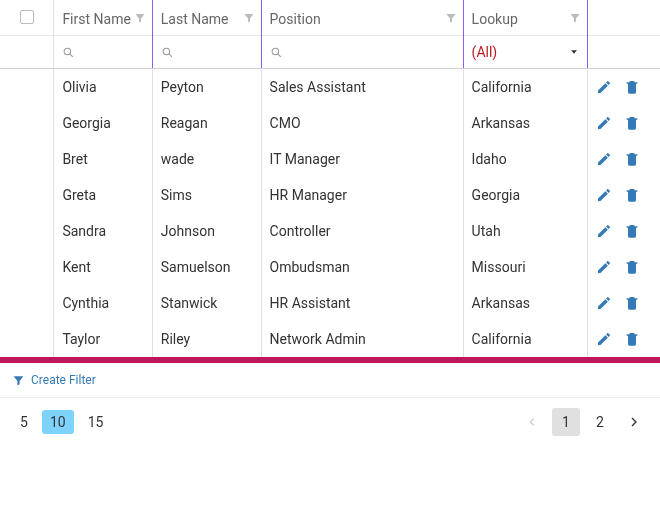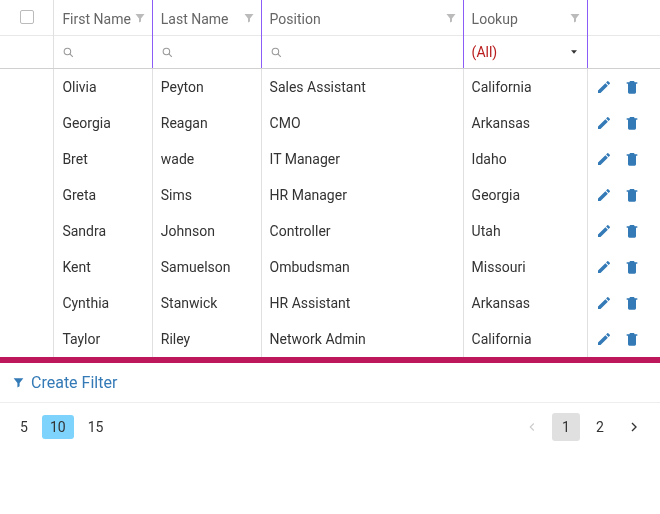--- a/index.html
+++ b/index.html
@@ -91,21 +91,21 @@
     align-items: center;
     justify-content: center;
   }
   .icon svg { display:block; }
   .footer-filter {
     padding: 10px 12px;
     color: #337ab7;
     display:flex;
     align-items:center;
     gap:6px;
-    font-size:16px;
+    font-size:12px;
     border-bottom: 1px solid #eee;
   }
   .pager {
     display:flex;
     align-items:center;
     justify-content: space-between;
     padding: 10px 12px 14px 12px;
   }
   .page-sizes { display:flex; gap:6px; align-items:center; color:#333; }
   .page-size {

